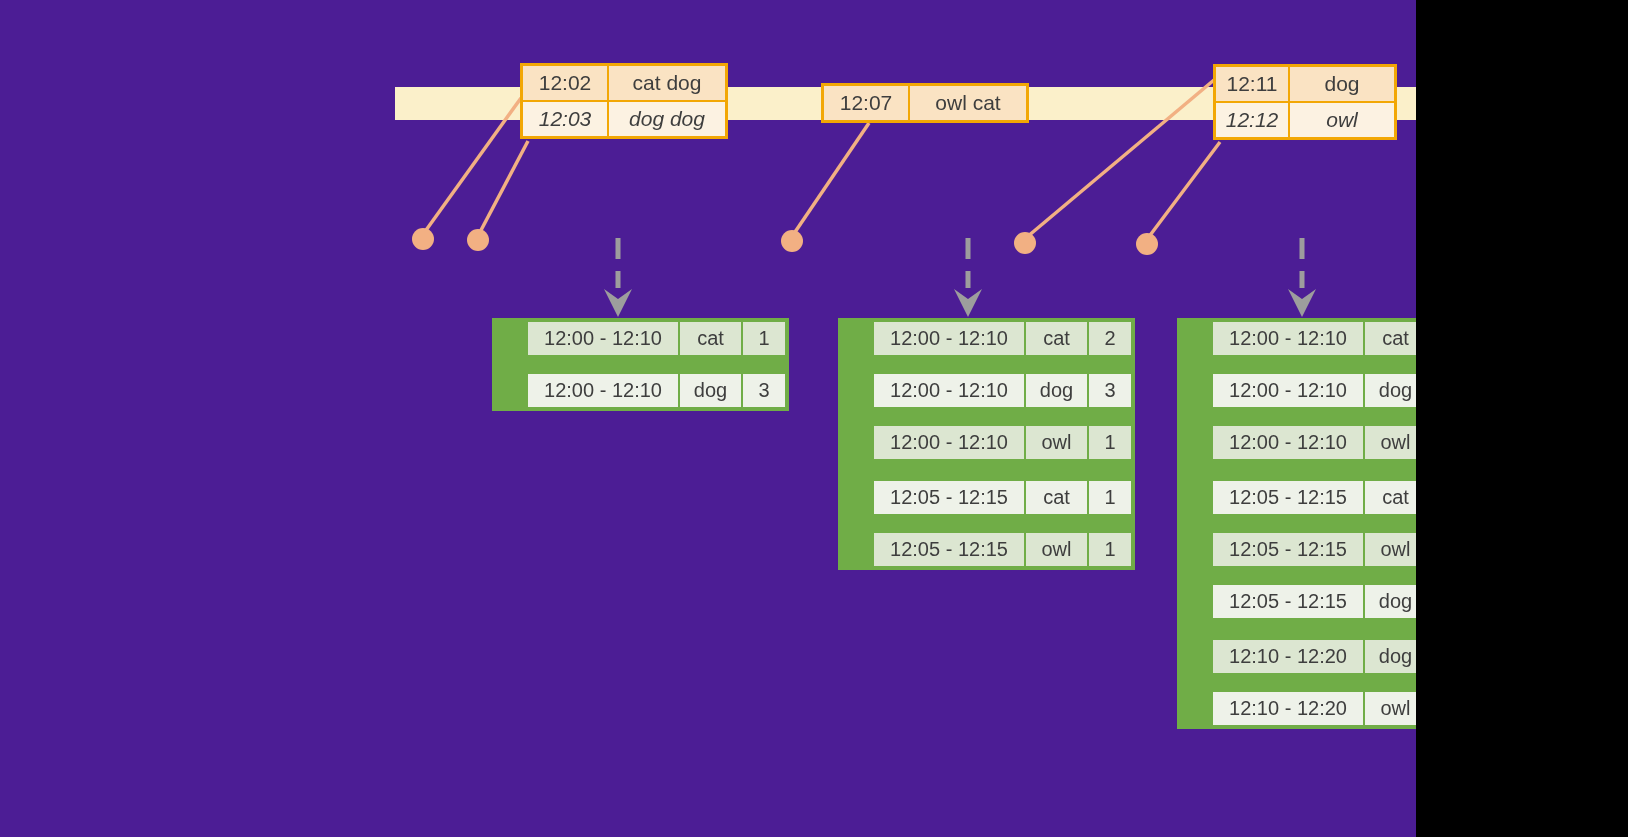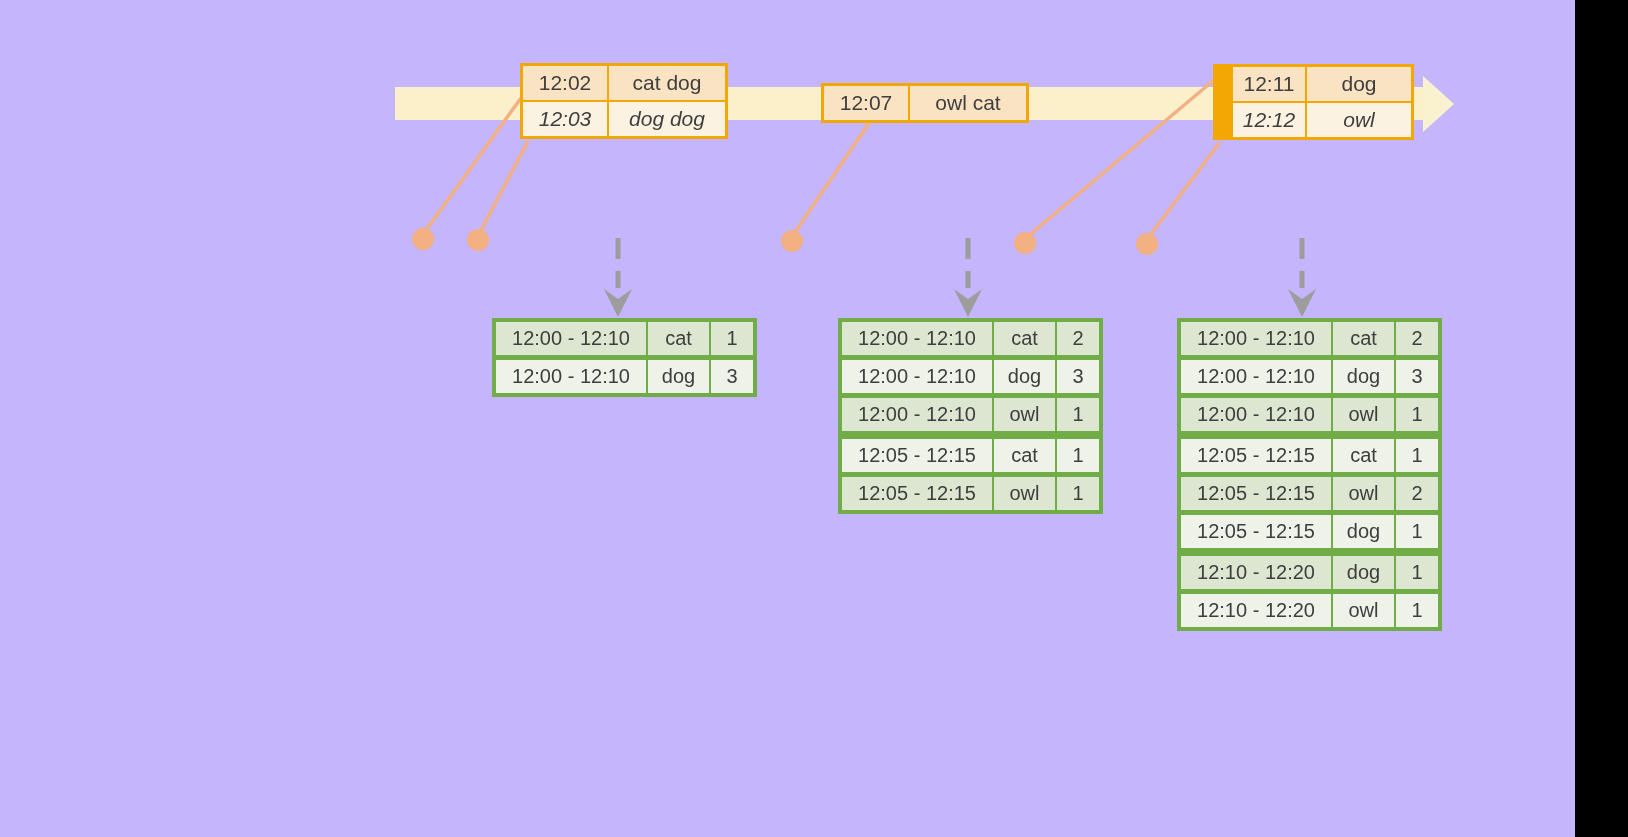--- a/index.html
+++ b/index.html
@@ -1,35 +1,35 @@
 <!DOCTYPE html>
 <html style="--gold: #F2A705; --event_row_odd: #FAE3C3; --event_row_even: #FCF2E2; --timeline: #FBF0CA; --timeline_head: #FAF2CF; --salmon: #F2B083; --gray: #9D9D9D; --green: #70AD47; --green_row_odd: #DCE6D1; --green_row_even: #EEF2E9; --text: #3E3E3E; --background: #000000;"><head>
 <meta charset="utf-8">
 <style>
   html,body{margin:0;padding:0;background:#000;}
   .canvas{
-    position:relative;width:1575px;height:837px;background:#c4b5fd;overflow:hidden;
+    position:relative;width:1416px;height:837px;background:#4c1d95;overflow:hidden;
     font-family:"Liberation Sans", sans-serif;color:var(--text);
   }
   
   .timeline-band{position:absolute;left:395px;top:87px;width:1028px;height:33px;background:var(--timeline);z-index:1;}
   .timeline-head{position:absolute;left:1423px;top:76px;width:0;height:0;z-index:1;
     border-top:28px solid transparent;border-bottom:28px solid transparent;border-left:31px solid var(--timeline_head);}
   
   .overlay{position:absolute;left:0;top:0;z-index:2;pointer-events:none;}
   
   .event-table{position:absolute;z-index:3;border:3px solid var(--gold);background:var(--gold);
     display:grid;row-gap:2px;}
   .ev-row{display:grid;grid-template-columns:var(--tcol) var(--wcol);column-gap:2px;}
   .ev-cell{height:34px;display:flex;align-items:center;justify-content:center;font-size:21px;}
   .ev-odd .ev-cell{background:var(--event_row_odd);}
   .ev-even .ev-cell{background:var(--event_row_even);font-style:italic;}
   
   .result-table{position:absolute;z-index:3;border:4px solid var(--green);background:var(--green);
-    display:grid;row-gap:5px;}
+    display:grid;row-gap:19px;padding-left:32px;}
   .rt-row{display:grid;grid-template-columns:150px 61px 42px;column-gap:2px;}
   .rt-row.group-start{margin-top:3px;}
   .rt-cell{height:33px;display:flex;align-items:center;justify-content:center;font-size:20px;}
   .rt-odd .rt-cell{background:var(--green_row_odd);}
   .rt-even .rt-cell{background:var(--green_row_even);}
 </style>
 </head>
 <body>
 
 <div class="canvas">
@@ -73,21 +73,21 @@
         <div class="ev-cell">12:03</div>
         <div class="ev-cell">dog dog</div>
       </div>
     </div>
   <div class="event-table" style="left:821px;top:83px;--tcol:84px;--wcol:116px;">
       <div class="ev-row ev-odd">
         <div class="ev-cell">12:07</div>
         <div class="ev-cell">owl cat</div>
       </div>
     </div>
-  <div class="event-table" style="left:1213px;top:64px;padding-left:17px;--tcol:72px;--wcol:104px;">
+  <div class="event-table" style="left:1213px;top:64px;--tcol:72px;--wcol:104px;">
       <div class="ev-row ev-odd">
         <div class="ev-cell">12:11</div>
         <div class="ev-cell">dog</div>
       </div>
       <div class="ev-row ev-even">
         <div class="ev-cell">12:12</div>
         <div class="ev-cell">owl</div>
       </div>
     </div>
 

